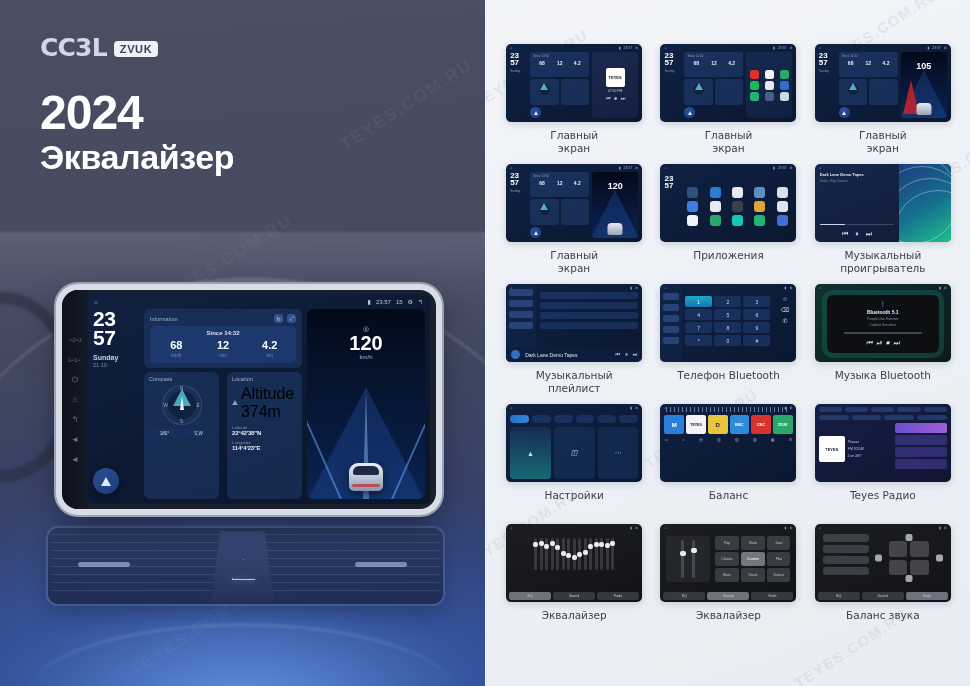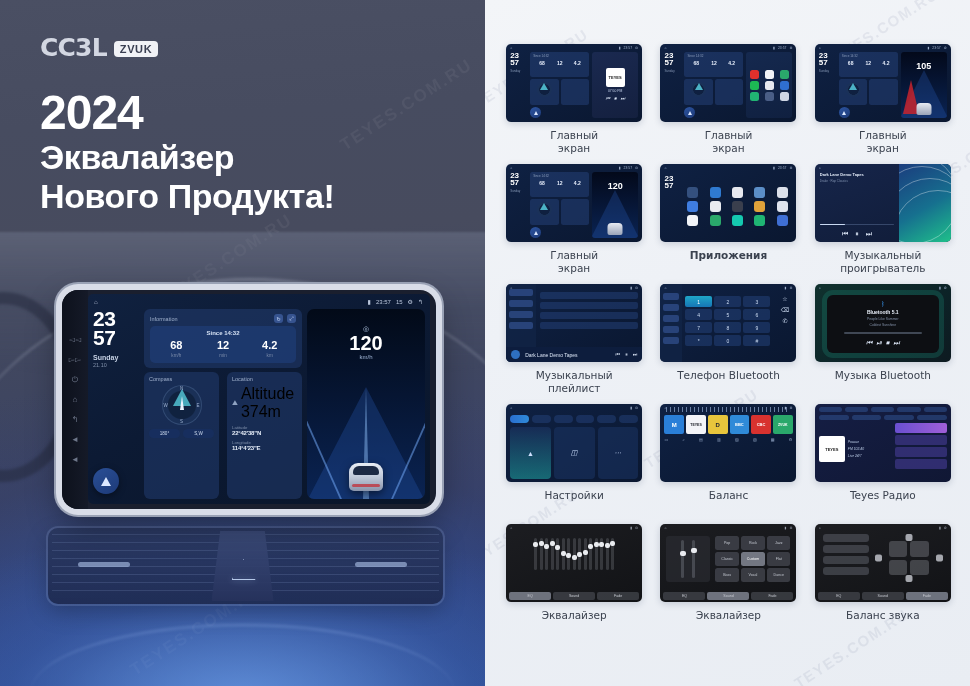--- a/index.html
+++ b/index.html
@@ -370,21 +370,20 @@
     <div class="lp-watermark" style="left:120px;top:620px;">TEYES.COM.RU</div>
 
     <div class="logo-row">
       <span class="logo-text">CC3L</span>
       <span class="logo-badge">ZVUK</span>
     </div>
 
     <div class="headline">
       <div class="year">2024</div>
       <div class="line">Эквалайзер</div>
-      <div class="line">Нового Продукта!</div>
     </div>
 
     <div class="car-scene">
       <div class="dash-top"></div>
       <div class="dash-curve"></div>
       <div class="steer"></div>
       <div class="console-glow"></div>
       <div class="vent-bar"></div>
       <div class="vent-center"></div>
       <div class="hazard"></div>
@@ -726,21 +725,21 @@
             <span class="ai" style="background:#3a3f4d;"></span>
             <span class="ai" style="background:#e0a23a;"></span>
             <span class="ai" style="background:#dfe4ee;"></span>
             <span class="ai" style="background:#f2f4f8;"></span>
             <span class="ai" style="background:#2aa86b;"></span>
             <span class="ai" style="background:#15c9b0;"></span>
             <span class="ai" style="background:#1fb573;"></span>
             <span class="ai" style="background:#3f6fd4;"></span>
           </div>
         </div>
-        <div class="cap" style="white-space:pre-line;font-weight:bold;">Приложения</div>
+        <div class="cap" style="white-space:pre-line;">Приложения</div>
       </div>
 
       <div class="cell">
         <div class="thumb" style="background:linear-gradient(160deg,#16254a,#101c38);">
           <div class="t-status">
               <span>⌂</span>
               <span class="sp"></span>
               <span>▮</span>
               <span>⚙</span>
             </div>

